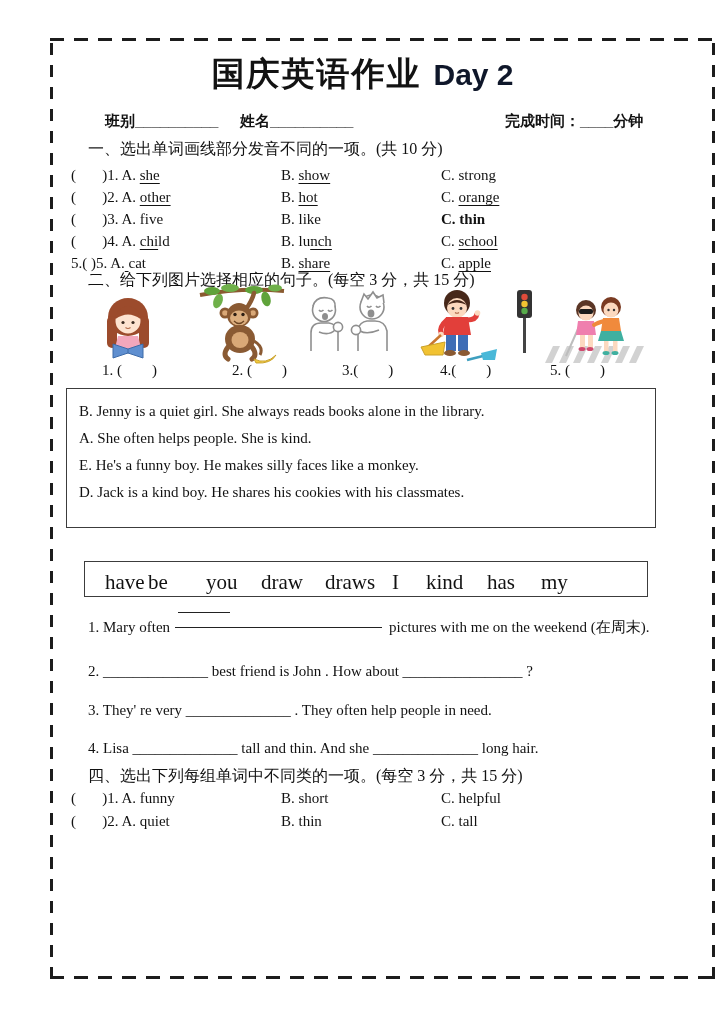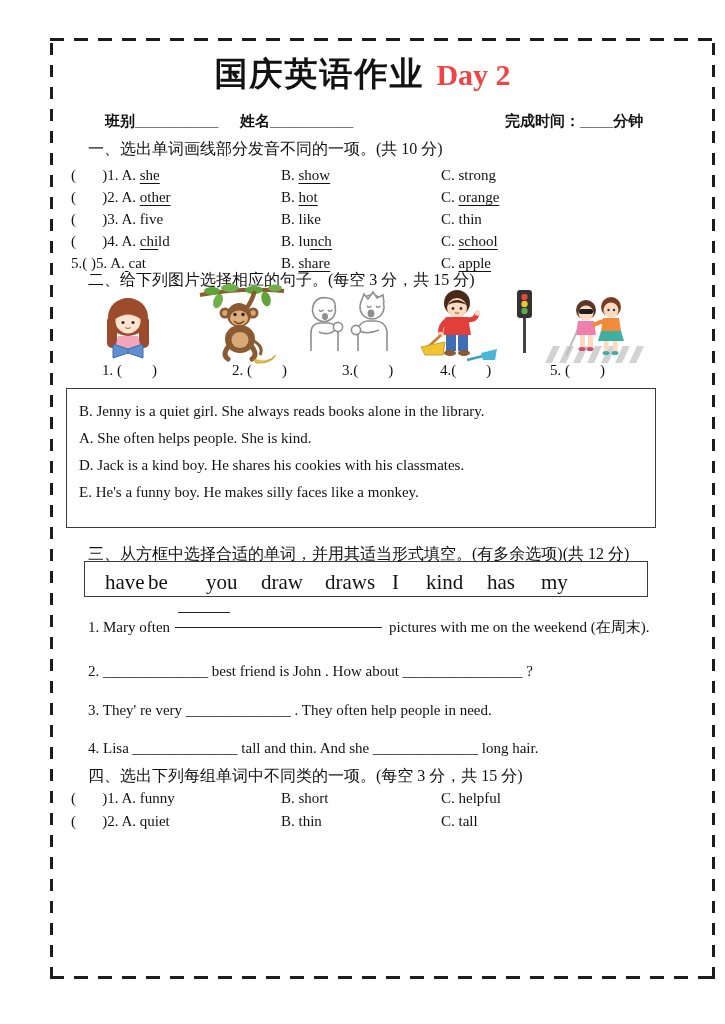--- a/index.html
+++ b/index.html
@@ -13,21 +13,21 @@
     position:absolute; left:50px; top:38px; width:665px; height:941px;
     background:
       repeating-linear-gradient(90deg,#1c1c1c 0 14px,transparent 14px 24px) left top/100% 3px no-repeat,
       repeating-linear-gradient(90deg,#1c1c1c 0 14px,transparent 14px 24px) left bottom/100% 3px no-repeat,
       repeating-linear-gradient(0deg,#1c1c1c 0 12px,transparent 12px 22px) left top/3px 100% no-repeat,
       repeating-linear-gradient(0deg,#1c1c1c 0 12px,transparent 12px 22px) right top/3px 100% no-repeat;
   }
   .abs { position:absolute; }
   .title-row { position:absolute; top:52px; left:0; width:100%; text-align:center; }
   .title-cn { font-family:"Liberation Sans","DejaVu Sans",sans-serif; font-weight:700; font-size:33px; letter-spacing:2px;margin-top:32px; }
-  .title-day { font-family:Liberation Serif, serif; font-weight:700; font-size:30px; color:#ef4444; margin-left:12px; }
+  .title-day { font-family:Liberation Sans, sans-serif; font-weight:700; font-size:30px; color:#0f172a; margin-left:12px; }
   .hdr { font-family:"Liberation Sans","DejaVu Sans",sans-serif; font-weight:700; font-size:15px; }
   .sec-heading { font-size:16px; }
   .u { text-decoration:underline; text-underline-offset:3px; }
   .row-cell { white-space:pre; font-size:15px;margin-left:16px; }
   .opt-box { border:1.5px solid #3c3c3c; }
   .opt-line { line-height:27px; font-size:15px; }
   .bank-word { position:absolute; top:8px; font-size:21px; }
   .fill-line { display:inline-block; width:207px; border-top:1.4px solid #222; vertical-align:4px; margin:0 7px 0 5px; }
   .overline { position:absolute; border-top:1.4px solid #222; }
   .pic { position:absolute; }
@@ -52,21 +52,21 @@
   <div class="abs row-cell" style="left:55px; top:167px;"><span>(       )1. </span><span>A. </span><span class="u">she</span><span></span></div>
   <div class="abs row-cell" style="left:265px; top:167px;"><span>B. </span><span class="u">show</span><span></span></div>
   <div class="abs row-cell" style="left:425px; top:167px;"><span>C. strong</span><span class="u"></span><span></span></div>
 
   <div class="abs row-cell" style="left:55px; top:189px;"><span>(       )2. </span><span>A. </span><span class="u">other</span><span></span></div>
   <div class="abs row-cell" style="left:265px; top:189px;"><span>B. </span><span class="u">hot</span><span></span></div>
   <div class="abs row-cell" style="left:425px; top:189px;"><span>C. </span><span class="u">orange</span><span></span></div>
 
   <div class="abs row-cell" style="left:55px; top:211px;"><span>(       )3. </span><span>A. five</span><span class="u"></span><span></span></div>
   <div class="abs row-cell" style="left:265px; top:211px;"><span>B. like</span><span class="u"></span><span></span></div>
-  <div class="abs row-cell" style="left:425px; top:211px;"><span>C. thin</span><span class="u"></span><span></span></div>
+  <div class="abs row-cell" style="left:425px; top:211px;font-weight:bold;"><span>C. thin</span><span class="u"></span><span></span></div>
 
   <div class="abs row-cell" style="left:55px; top:233px;"><span>(       )4. </span><span>A. </span><span class="u">chi</span><span>ld</span></div>
   <div class="abs row-cell" style="left:265px; top:233px;"><span>B. lu</span><span class="u">nch</span><span></span></div>
   <div class="abs row-cell" style="left:425px; top:233px;"><span>C. </span><span class="u">school</span><span></span></div>
 
   <div class="abs row-cell" style="left:55px; top:255px;"><span>5.( )5. </span><span>A.</span><span class="u"> </span><span>cat</span></div>
   <div class="abs row-cell" style="left:265px; top:255px;"><span>B. </span><span class="u">share</span><span></span></div>
   <div class="abs row-cell" style="left:425px; top:255px;"><span>C. </span><span class="u">apple</span><span></span></div>
 
   <div class="abs sec-heading" style="left:88px; top:270px;">二、给下列图片选择相应的句子。(每空 3 分，共 15 分)</div>
@@ -197,25 +197,24 @@
 
   <div class="abs row-cell" style="left:86px;  top:362px;">1. (        )</div>
   <div class="abs row-cell" style="left:216px; top:362px;">2. (        )</div>
   <div class="abs row-cell" style="left:326px; top:362px;">3.(        )</div>
   <div class="abs row-cell" style="left:424px; top:362px;">4.(        )</div>
   <div class="abs row-cell" style="left:534px; top:362px;">5. (        )</div>
 
   <div class="abs opt-box" style="left:66px; top:388px; width:590px; height:140px; padding:9px 10px 0 12px;">
     <div class="opt-line">B. Jenny is a quiet girl. She always reads books alone in the library.</div>
     <div class="opt-line">A. She often helps people. She is kind.</div>
+    <div class="opt-line">E. He's a funny boy. He makes silly faces like a monkey.</div>
     <div class="opt-line">D. Jack is a kind boy. He shares his cookies with his classmates.</div>
-    <div class="opt-line">E. He's a funny boy. He makes silly faces like a monkey.</div>
-  </div>
-
-  <div class="abs sec-heading" style="left:88px; top:544px;">三、从方框中选择合适的单词，并用其适当形式填空。(有多余选项)(共 12 分)</div>
+  </div>
+
 
   <div class="abs opt-box" style="left:84px; top:561px; width:564px; height:36px;">
     <span class="bank-word" style="left:20px;">have</span>
     <span class="bank-word" style="left:63px;">be</span>
     <span class="bank-word" style="left:121px;">you</span>
     <span class="bank-word" style="left:176px;">draw</span>
     <span class="bank-word" style="left:240px;">draws</span>
     <span class="bank-word" style="left:307px;">I</span>
     <span class="bank-word" style="left:341px;">kind</span>
     <span class="bank-word" style="left:402px;">has</span>

